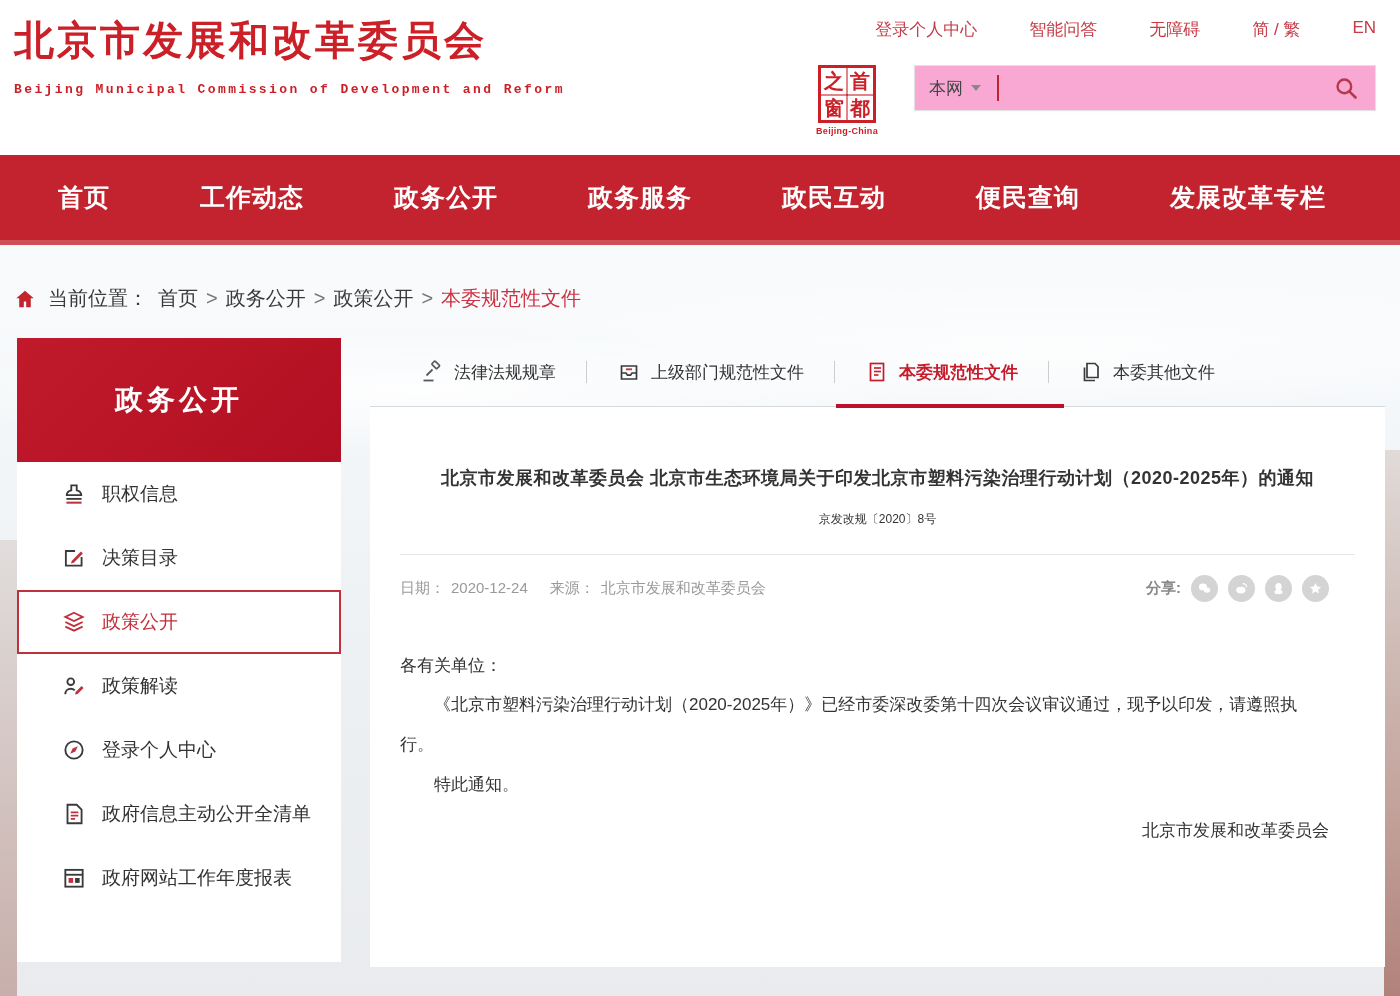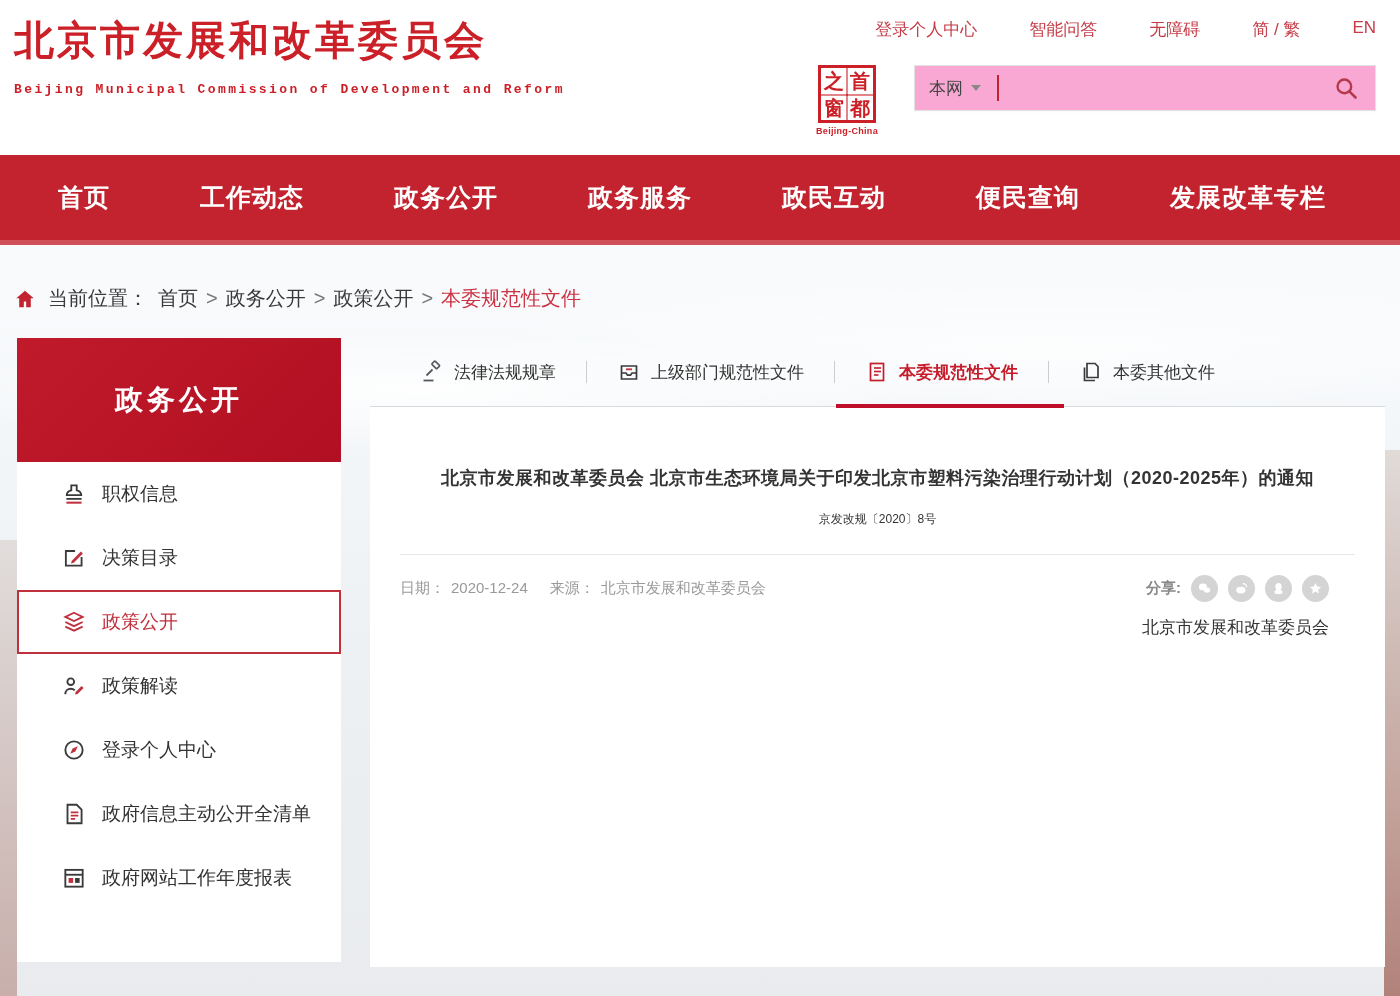--- a/index.html
+++ b/index.html
@@ -346,18 +346,23 @@
               </svg>
               </span>
             <span class="share-circle">
               <svg width="15" height="15" viewBox="0 0 24 24" fill="#fff">
                 <path d="M12 3l2.7 5.8 6.3.7-4.7 4.3 1.3 6.2L12 16.8 6.4 20l1.3-6.2L3 9.5l6.3-.7z"></path>
               </svg>
               </span>
           </div>
         </div>
 
+        <div class="article-body">
+          <p>各有关单位：</p>
+          <p class="indent">《北京市塑料污染治理行动计划（2020-2025年）》已经市委深改委第十四次会议审议通过，现予以印发，请遵照执行。</p>
+          <p class="indent">特此通知。</p>
+        </div>
         <div class="signature">北京市发展和改革委员会</div>
       </div>
 
     </main>
   </div>
 </div>
 
 </body></html>

